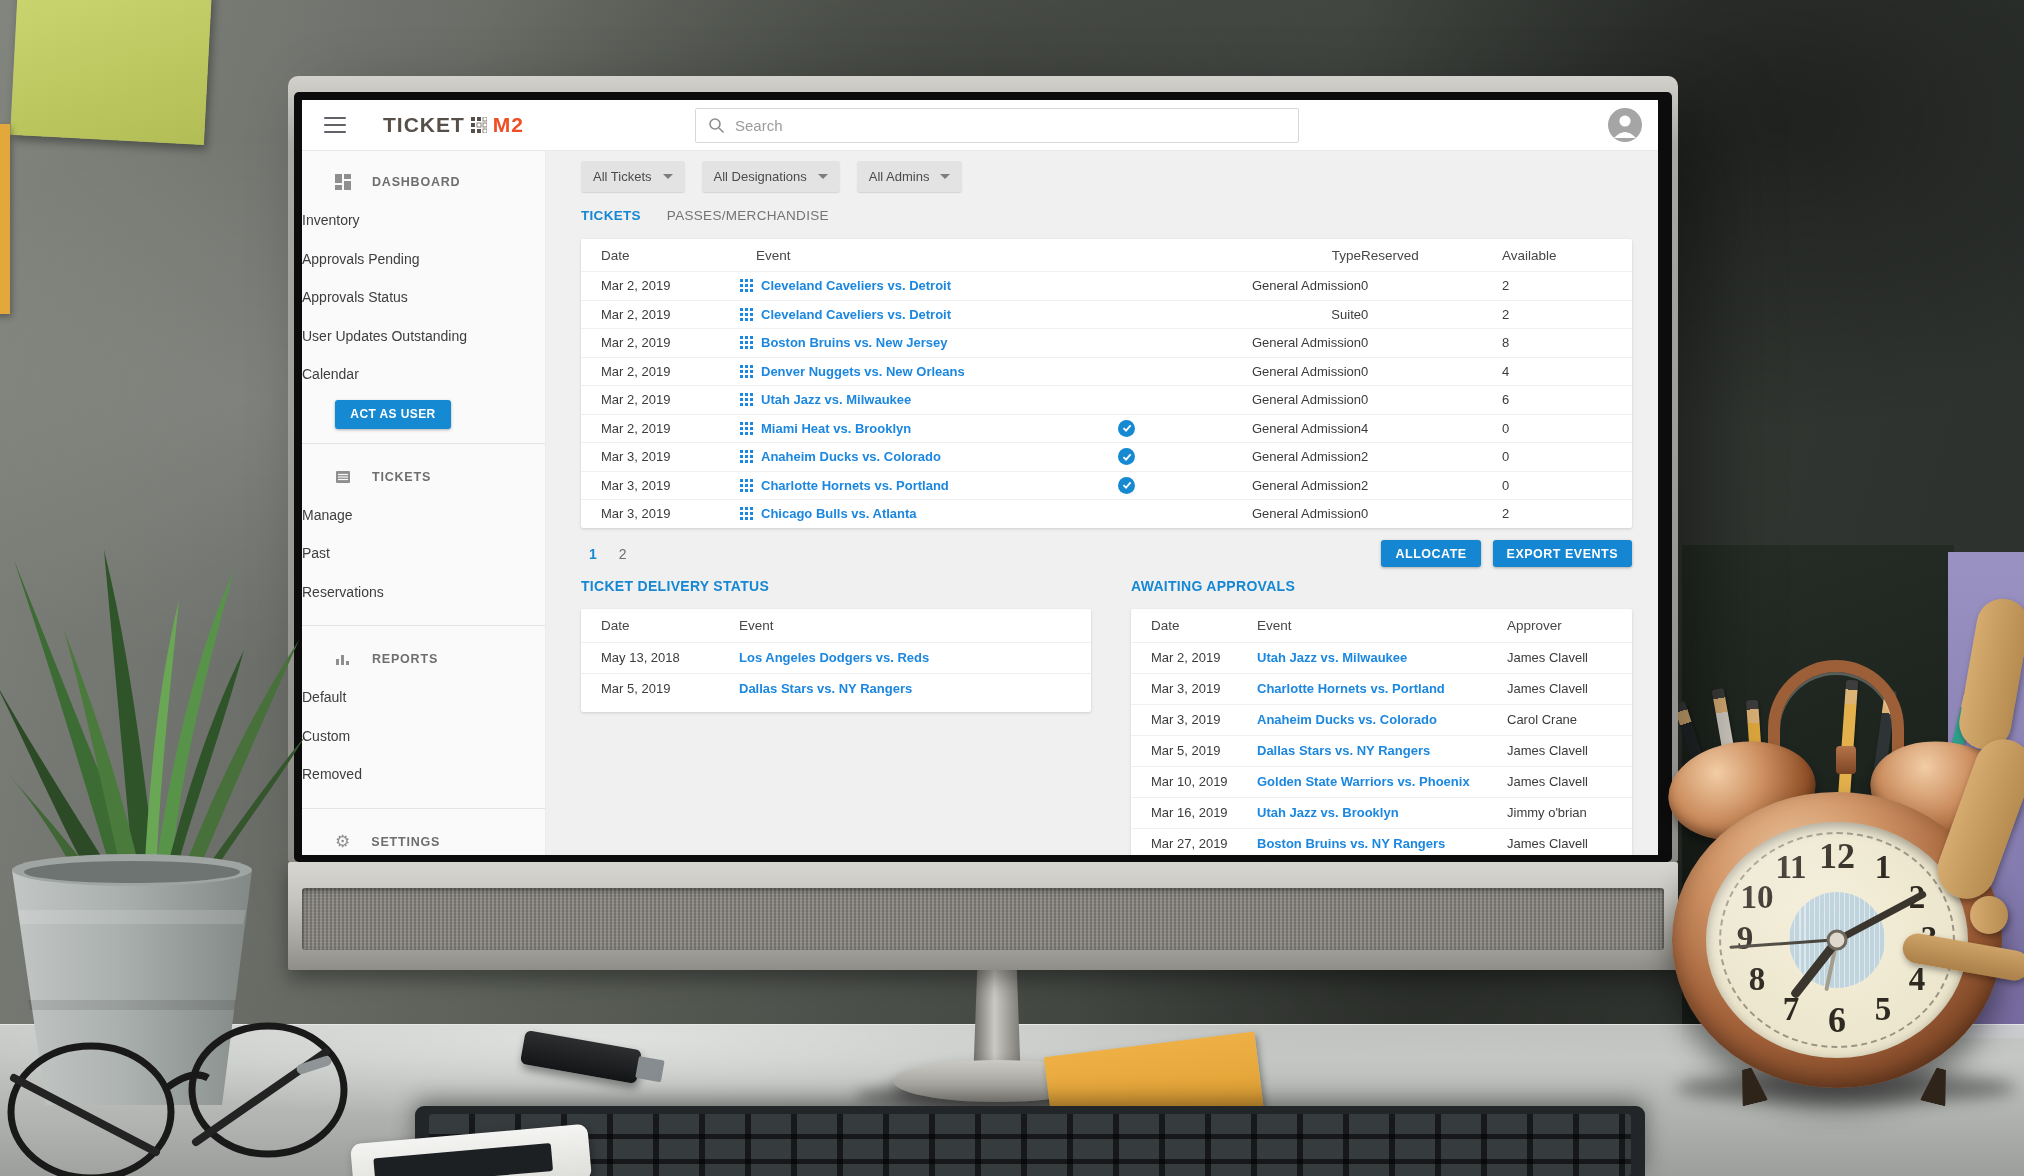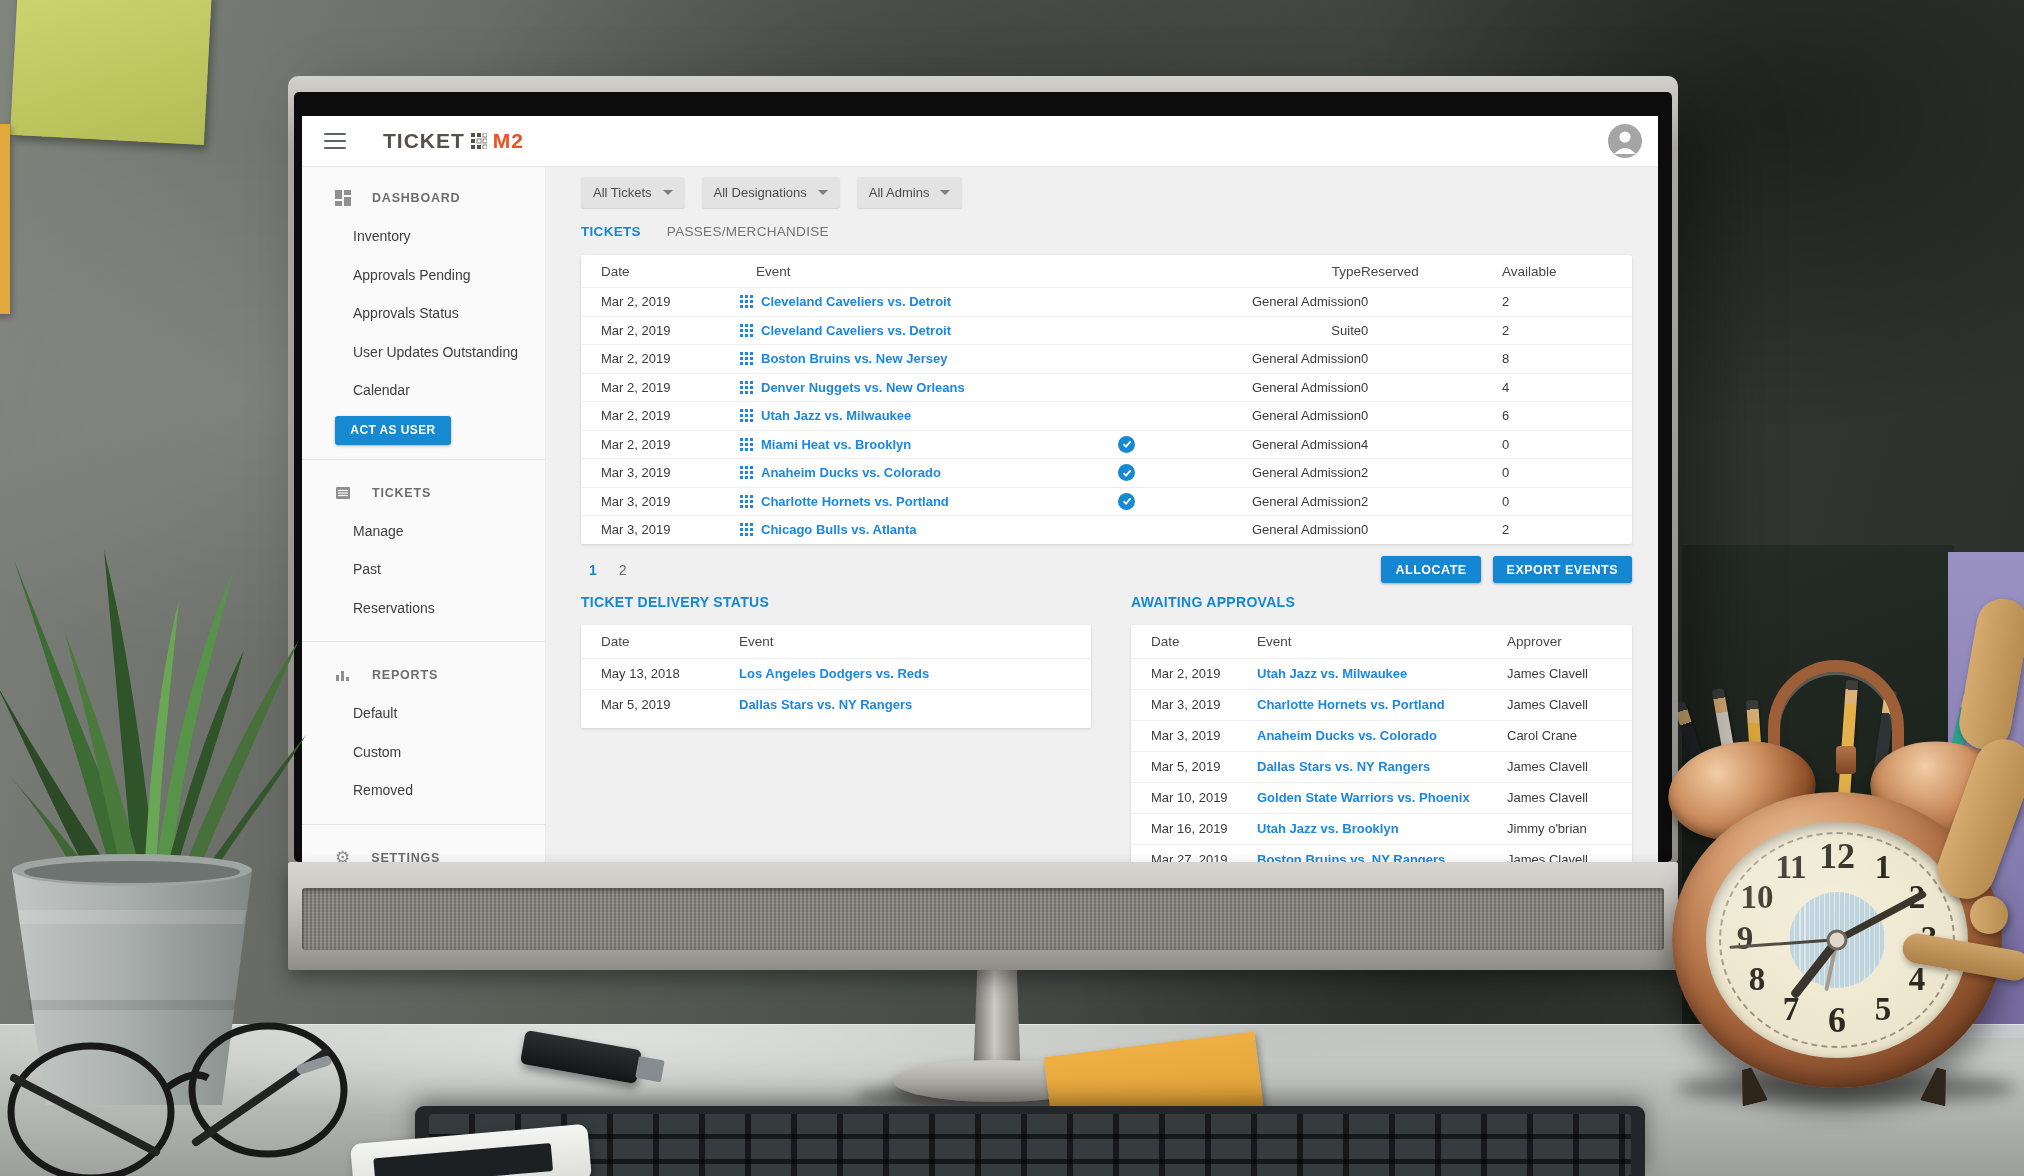--- a/index.html
+++ b/index.html
@@ -48,21 +48,21 @@
       #363b3e;}
   .calc{left:352px;top:1134px;width:238px;height:56px;transform:rotate(-5deg);border-radius:10px;
     background:linear-gradient(180deg,#f4f4f2,#dcdcd8);box-shadow:2px 3px 8px rgba(0,0,0,.35);}
   .calc:after{content:"";position:absolute;left:22px;top:16px;width:178px;height:28px;background:#1d2023;border-radius:3px;}
   
   .monitor{left:288px;top:76px;width:1390px;height:894px;}
   .m-frame{position:absolute;left:0;top:0;width:1390px;height:786px;border-radius:10px 10px 3px 3px;
     background:linear-gradient(180deg,#d3d1cc,#a9a7a2 9%,#8f8d88);
     box-shadow:34px 28px 70px rgba(0,0,0,.38);}
   .m-bezel{position:absolute;left:6px;top:16px;width:1378px;height:770px;background:#0c0c0c;border-radius:5px;}
-  .screen{position:absolute;left:14px;top:40px;width:1356px;height:755px;background:#fff;overflow:hidden;}
+  .screen{position:absolute;left:14px;top:24px;width:1356px;height:755px;background:#fff;overflow:hidden;}
   .m-chin{position:absolute;left:0;top:786px;width:1390px;height:108px;border-radius:2px;
     background:linear-gradient(180deg,#d8d6d1 0,#c9c7c1 30%,#aaa8a2 70%,#8f8d87 100%);
     box-shadow:0 10px 20px rgba(0,0,0,.35);}
   .m-grille{position:absolute;left:14px;top:812px;width:1362px;height:62px;border-radius:3px;
     background:repeating-linear-gradient(90deg, rgba(0,0,0,.18) 0 2px, transparent 2px 4px),
                repeating-linear-gradient(180deg, rgba(255,255,255,.10) 0 1px, transparent 1px 3px),#8b8982;
     box-shadow:inset 0 2px 5px rgba(0,0,0,.45);}
   
   .app-header{position:relative;height:50px;background:#fff;border-bottom:1px solid #e8e8e8;}
   .hamburger{position:absolute;left:22px;top:17px;width:22px;height:16px;display:flex;flex-direction:column;justify-content:space-between;cursor:pointer;}
@@ -71,21 +71,21 @@
   .logo-ticket{font-size:21px;font-weight:bold;letter-spacing:1px;color:#57504a;}
   .logo-m2{font-size:21px;font-weight:bold;letter-spacing:1px;color:#f04e23;}
   .searchbox{position:absolute;left:393px;top:8px;width:590px;height:33px;border:1px solid #d8d8d8;border-radius:2px;
     background:#fff;display:flex;align-items:center;padding-left:12px;gap:10px;}
   .search-ph{font-size:15px;color:#9b9b9b;}
   .avatar{position:absolute;right:16px;top:8px;width:34px;height:34px;border-radius:50%;background:#a5a5a5;overflow:hidden;cursor:pointer;}
   .app-body{display:flex;height:705px;}
   .sidebar{width:243px;background:#fafafa;border-right:1px solid #ebebeb;padding-top:12px;box-sizing:content-box;}
   .side-sec{height:38px;display:flex;align-items:center;padding-left:33px;gap:21px;cursor:pointer;}
   .side-sec .lbl{font-size:12.5px;font-weight:bold;letter-spacing:.8px;color:#6e6e6e;}
-  .side-item{height:38.5px;display:flex;align-items:center;padding-left:33px;font-size:14px;color:#3e3e3e;cursor:pointer;margin-left:18px;}
+  .side-item{height:38.5px;display:flex;align-items:center;font-size:14px;color:#3e3e3e;cursor:pointer;}
   .side-div{height:1px;background:#e4e4e4;margin:14px 0;}
   .act-btn{margin:6px 0 0 33px;height:29px;width:116px;border:none;border-radius:3px;background:#1589d1;color:#fff;
     font-family:"Liberation Sans",sans-serif;font-size:12px;font-weight:bold;letter-spacing:.4px;cursor:pointer;
     box-shadow:0 1px 3px rgba(0,0,0,.3);}
   .main{flex:1;background:#f0f0f1;padding:10px 26px 0 35px;overflow:hidden;}
   .filters{display:flex;gap:17px;}
   .chip{height:31px;background:#e3e3e3;border-radius:3px;display:flex;align-items:center;padding:0 12px;gap:11px;
     font-size:13px;color:#4b4b4b;cursor:pointer;box-shadow:0 1px 1px rgba(0,0,0,.12);}
   .caret{width:0;height:0;border-left:5px solid transparent;border-right:5px solid transparent;border-top:5px solid #7d7d7d;}
   .tabs{display:flex;gap:26px;margin-top:13px;height:21px;align-items:center;}
@@ -199,20 +199,27 @@
               <rect x="12" y="0" width="4" height="4" fill="none" stroke="#8a837c"></rect>
             <rect x="0" y="6" width="4" height="4" fill="#57504a"></rect>
               <rect x="6" y="6" width="4" height="4" fill="none" stroke="#8a837c"></rect>
               <rect x="12" y="6" width="4" height="4" fill="none" stroke="#8a837c"></rect>
             <rect x="0" y="12" width="4" height="4" fill="#57504a"></rect>
               <rect x="6" y="12" width="4" height="4" fill="#57504a"></rect>
               <rect x="12" y="12" width="4" height="4" fill="none" stroke="#8a837c"></rect>
           </svg>
           <span class="logo-m2">M2</span>
         </div>
+        <div class="searchbox">
+          <svg width="17" height="17" viewBox="0 0 17 17">
+            <circle cx="7" cy="7" r="5" fill="none" stroke="#8d8d8d" stroke-width="1.6"></circle>
+            <line x1="11" y1="11" x2="15.5" y2="15.5" stroke="#8d8d8d" stroke-width="1.6"></line>
+          </svg>
+          <span class="search-ph">Search</span>
+        </div>
         <div class="avatar">
           <svg width="34" height="34" viewBox="0 0 34 34">
             <circle cx="17" cy="13" r="5.6" fill="#fff"></circle>
             <path d="M6 30 q11 -12 22 0 z" fill="#fff"></path>
           </svg>
         </div>
       </div>
 
       <div class="app-body">
 

